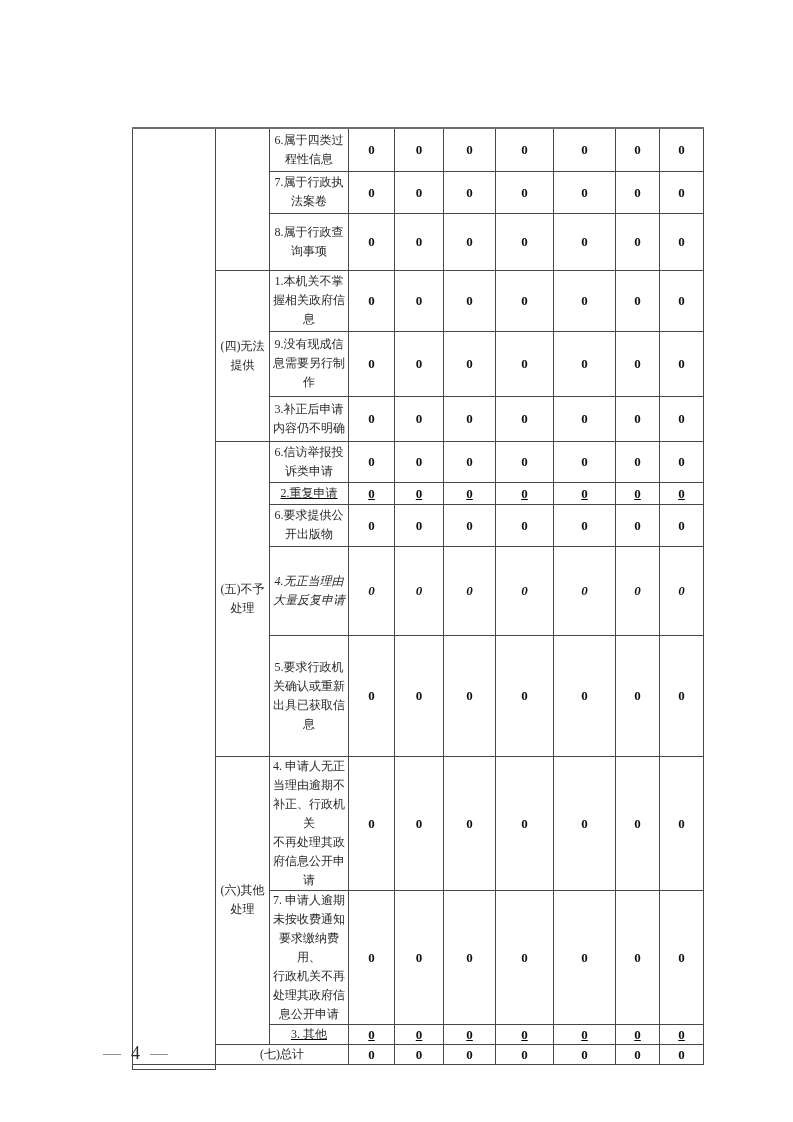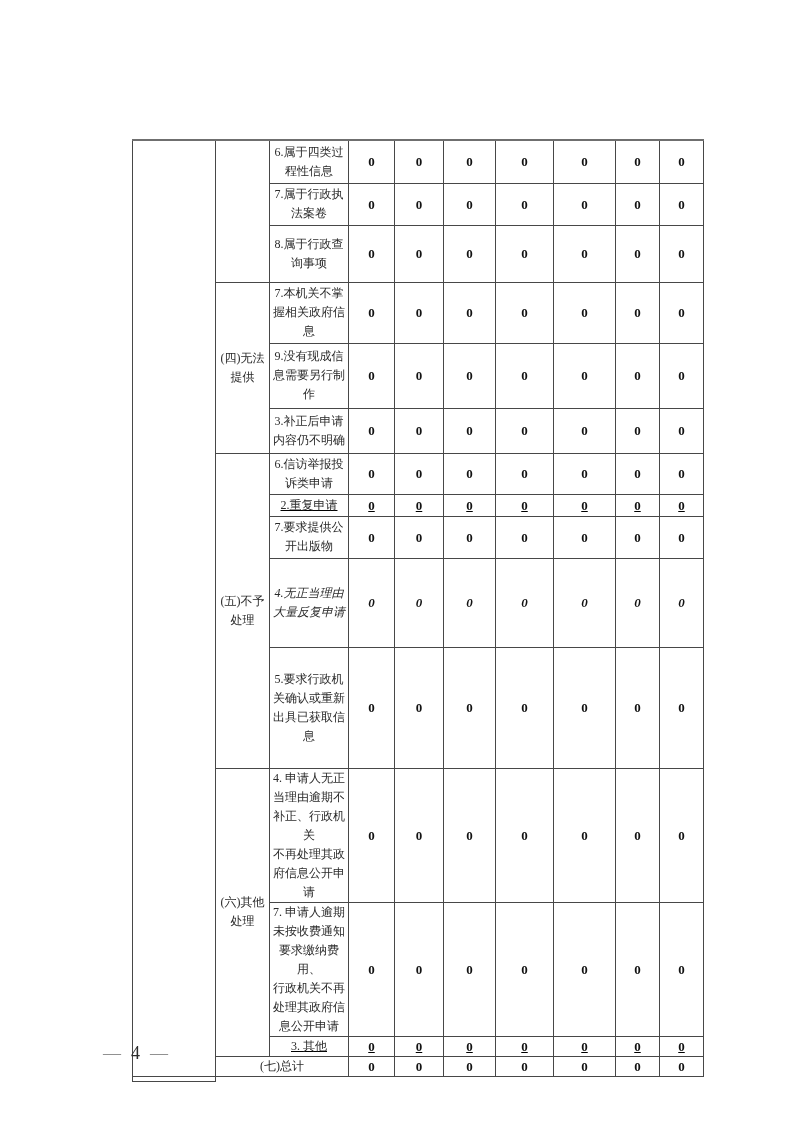--- a/index.html
+++ b/index.html
@@ -8,21 +8,21 @@
     position: relative;
     width: 793px;
     height: 1122px;
     background: #ffffff;
     overflow: hidden;
     font-family: "Liberation Serif", "DejaVu Serif", serif;
   }
   .table-wrap {
     position: absolute;
     left: 100px;
-    top: 139px;
+    top: 127px;
     padding-left: 32px;
   }
   table.report {
     border-collapse: collapse;
     table-layout: fixed;
     width: 571px;
   }
   table.report td {
     border: 1px solid #474747;
     padding: 0 2px;
@@ -126,21 +126,21 @@
         <td class="val">0</td>
         <td class="val">0</td>
         <td class="val">0</td>
         <td class="val">0</td>
         <td class="val">0</td>
         <td class="val">0</td>
       </tr>
       <tr class="r4">
         <td class="cat" rowspan="3">(四)无法
 提供</td>
-        <td class="lbl">7.本机关不掌
+        <td class="lbl">1.本机关不掌
 握相关政府信
 息</td>
         <td class="val">0</td>
         <td class="val">0</td>
         <td class="val">0</td>
         <td class="val">0</td>
         <td class="val">0</td>
         <td class="val">0</td>
         <td class="val">0</td>
       </tr>
@@ -184,21 +184,21 @@
         <td class="lbl">2.重复申请</td>
         <td class="val">0</td>
         <td class="val">0</td>
         <td class="val">0</td>
         <td class="val">0</td>
         <td class="val">0</td>
         <td class="val">0</td>
         <td class="val">0</td>
       </tr>
       <tr class="r9">
-        <td class="lbl">7.要求提供公
+        <td class="lbl">6.要求提供公
 开出版物</td>
         <td class="val">0</td>
         <td class="val">0</td>
         <td class="val">0</td>
         <td class="val">0</td>
         <td class="val">0</td>
         <td class="val">0</td>
         <td class="val">0</td>
       </tr>
       <tr class="r10">

